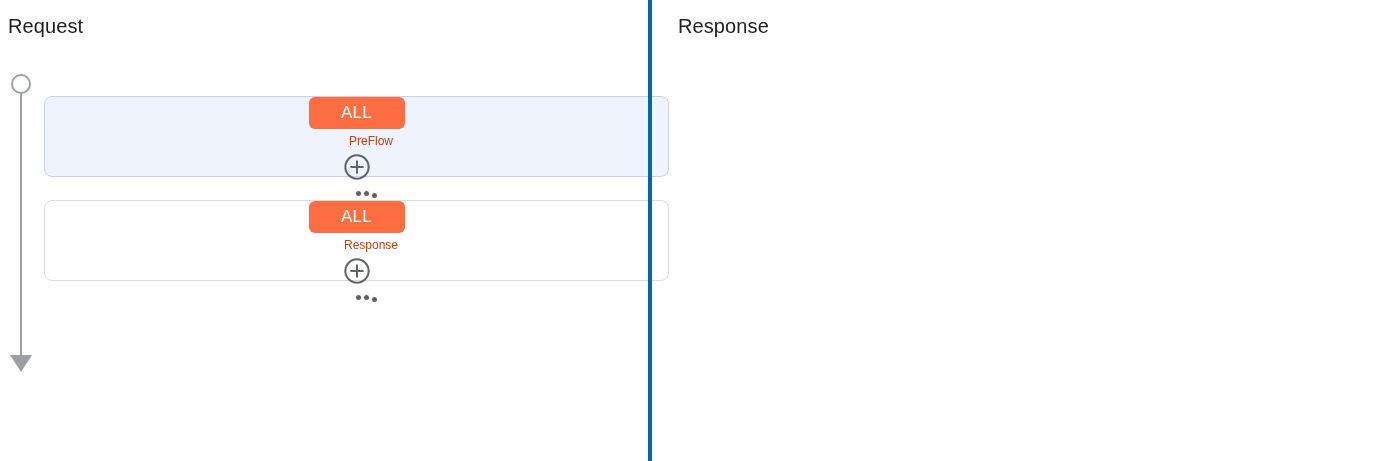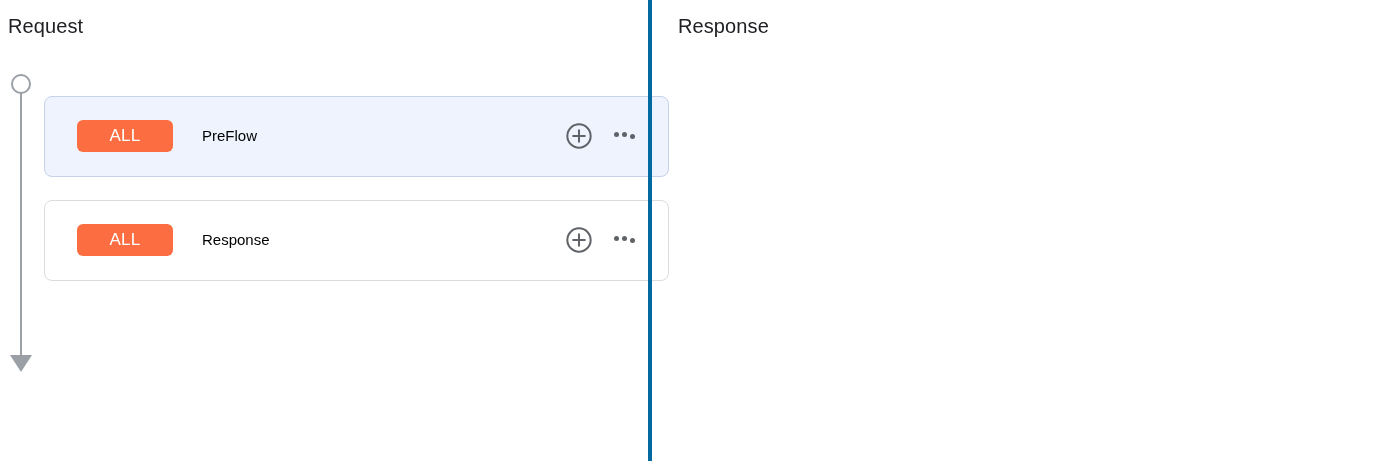--- a/index.html
+++ b/index.html
@@ -90,40 +90,41 @@
     background: #eef3fd;
     border-color: #c6d2e8;
   }
 
   .card-row {
     display: flex;
     align-items: center;
     height: 78px;
     padding: 0 32px 0 32px;
     box-sizing: border-box;
+    flex-direction: column;
   }
 
   .badge {
     flex: none;
     width: 96px;
     height: 32px;
     border-radius: 6px;
     background: #fc6d41;
     color: #ffffff;
     font-size: 17px;
     line-height: 32px;
     text-align: center;
     letter-spacing: .3px;
   }
 
   .flow-name {
     margin-left: 29px;
-    font-size: 15px;
+    font-size: 12px;
     line-height: 24px;
-    color: #000000;
+    color: #c2410c;
     font-weight: 400;
     white-space: nowrap;
   }
 
   .row-spacer { flex: 1 1 auto; }
 
   .icon-btn {
     flex: none;
     display: flex;
     align-items: center;

